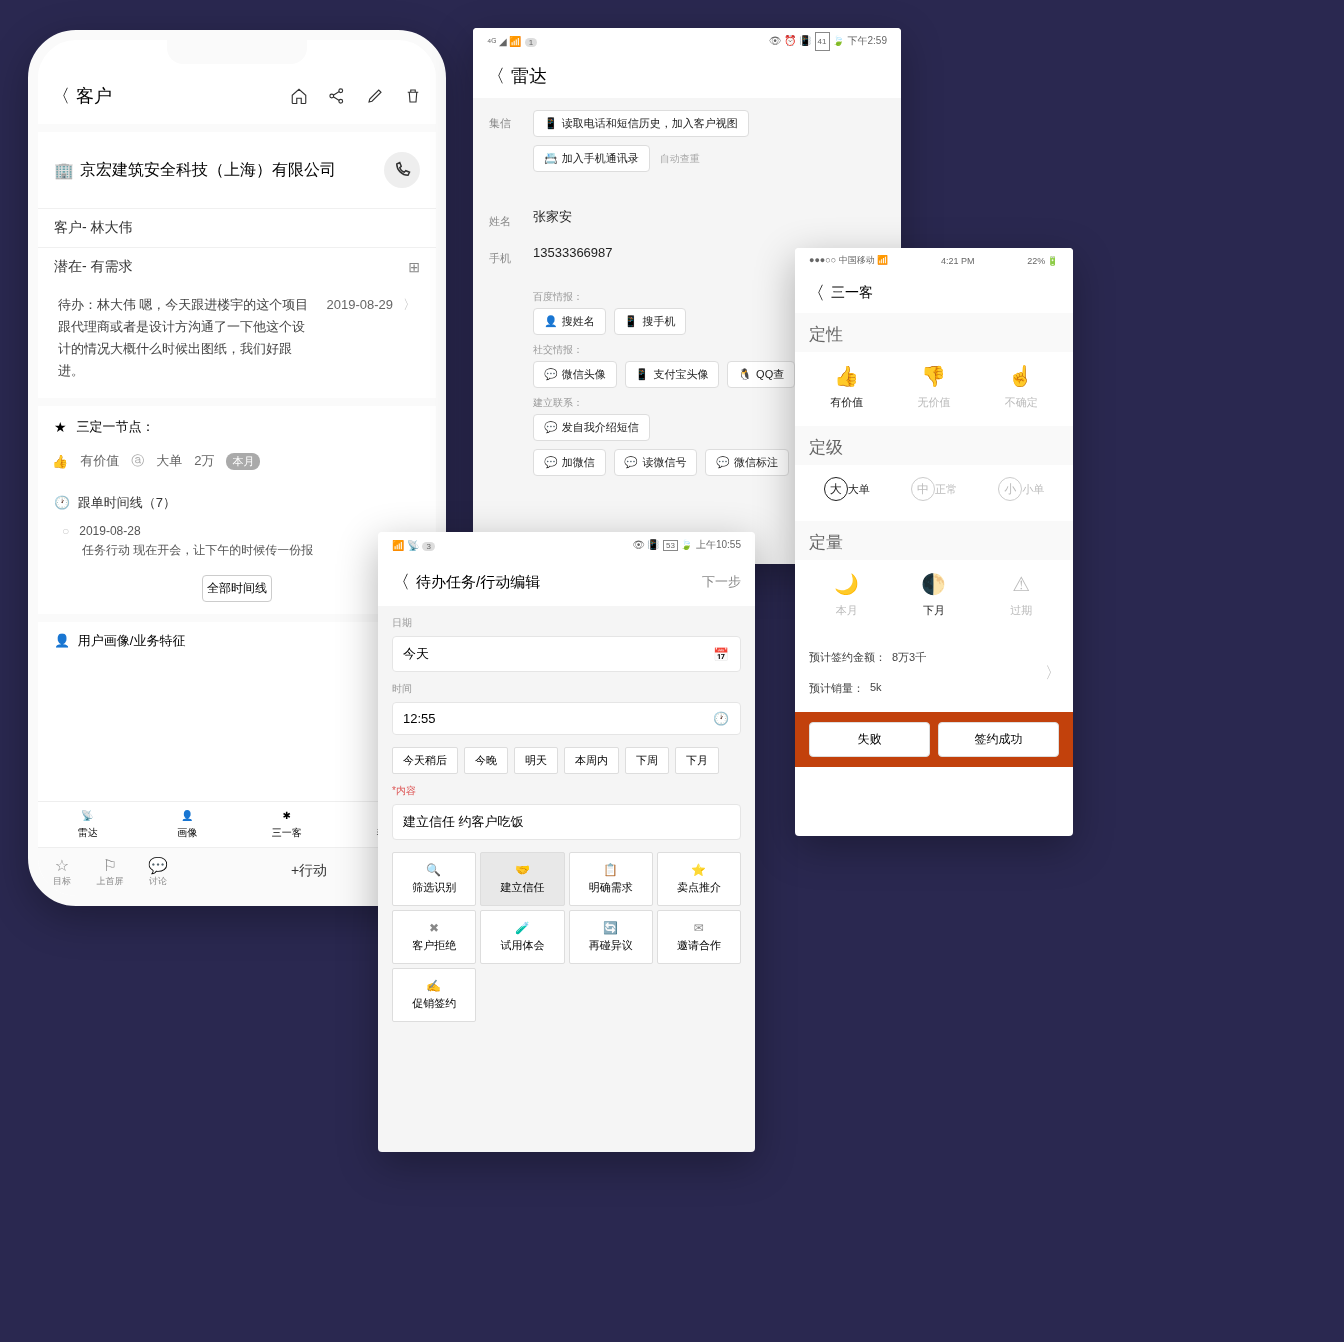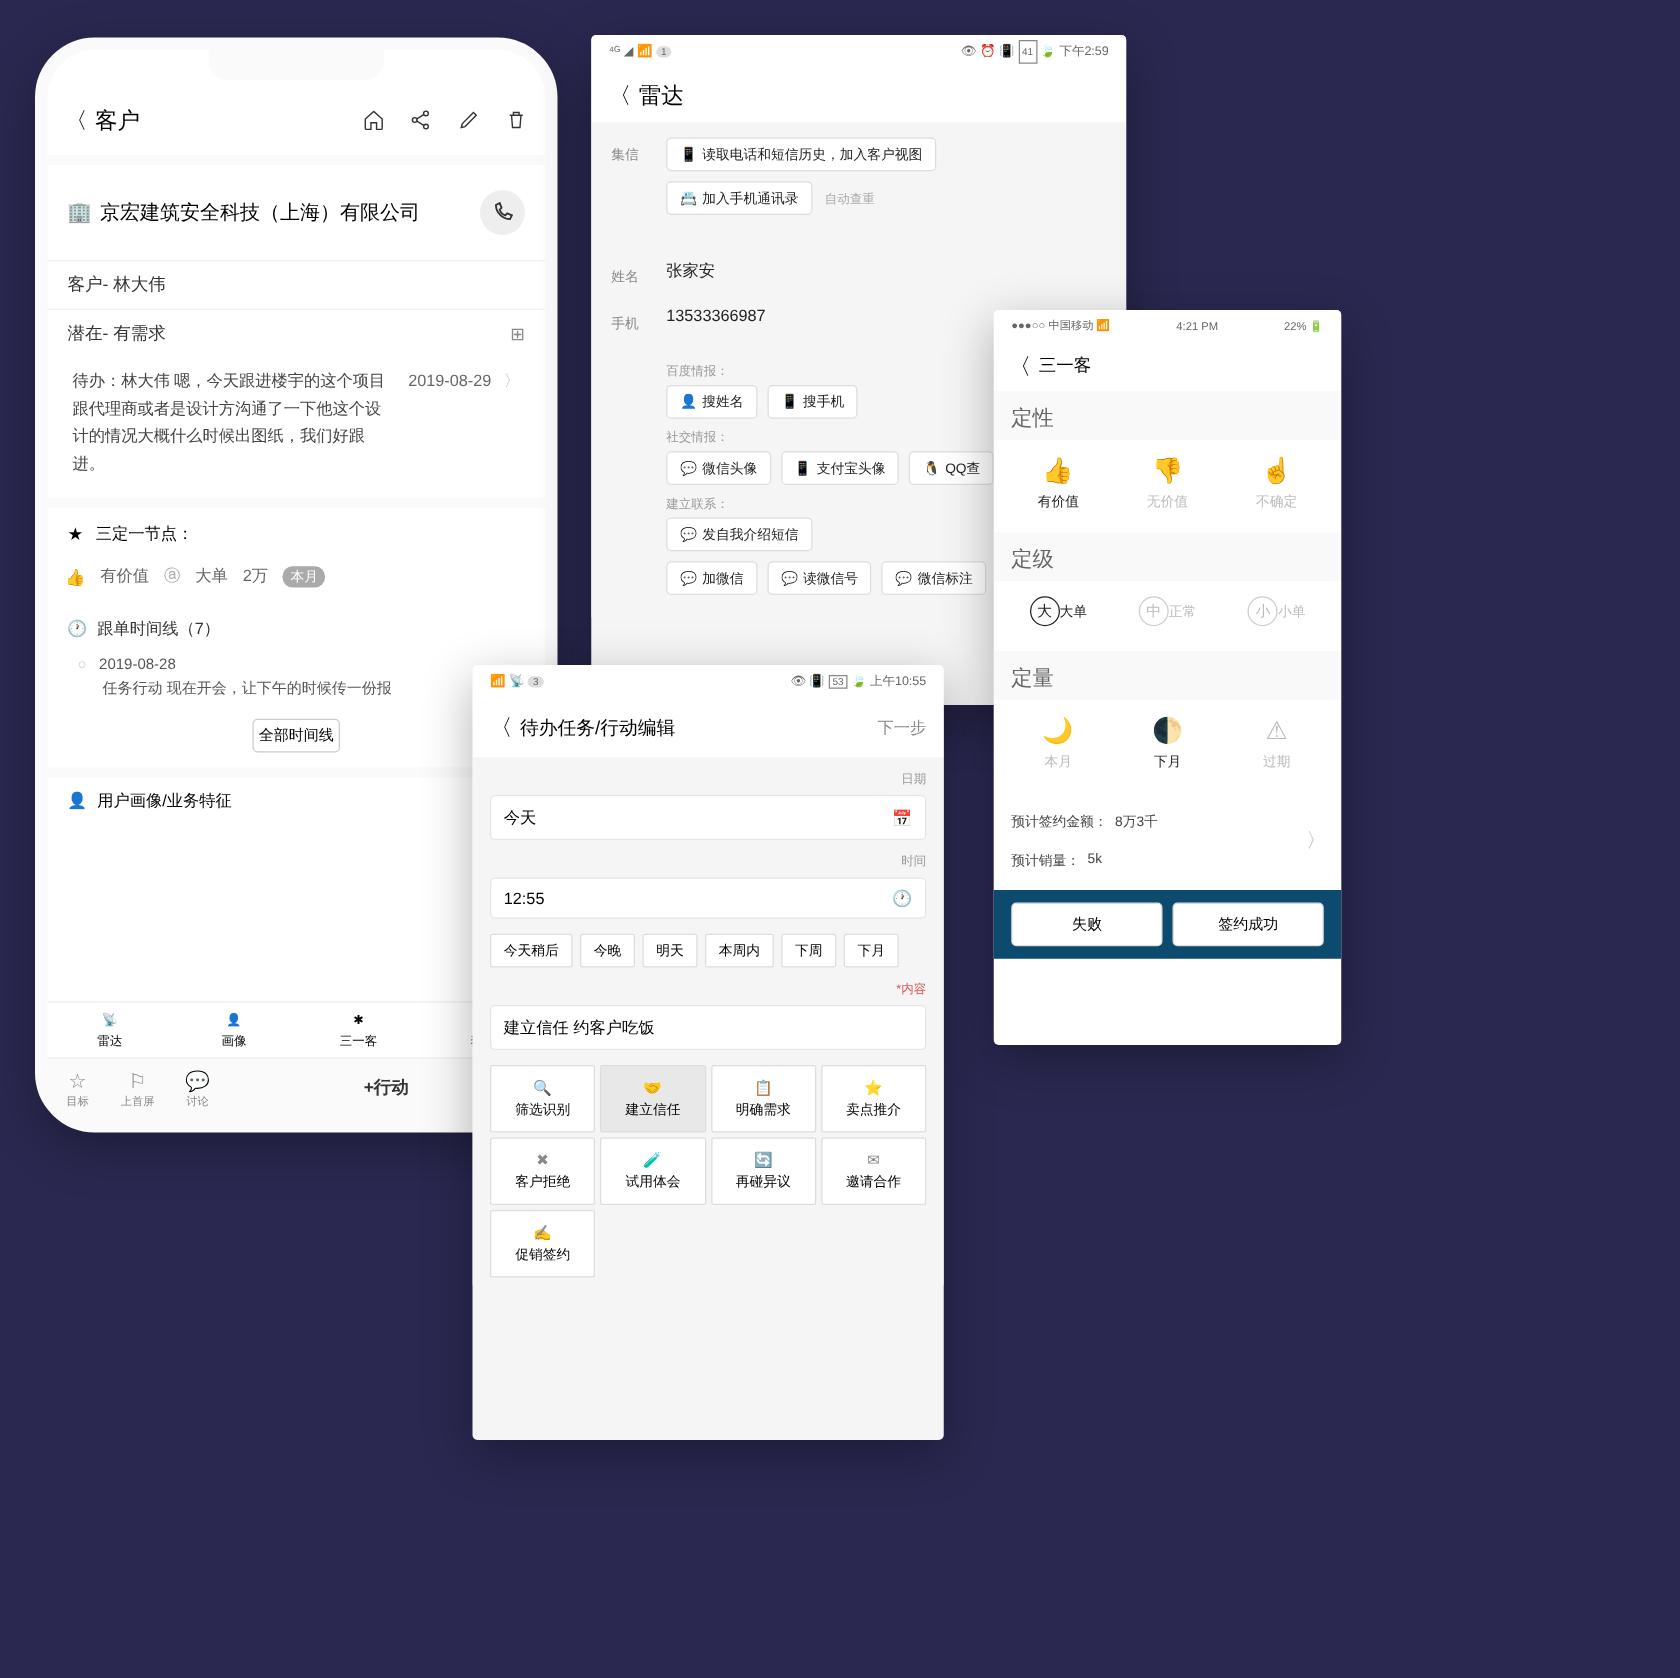--- a/index.html
+++ b/index.html
@@ -48,34 +48,34 @@
 .timeline-item { padding: 6px 24px 10px; font-size: 12px; color: #555; }
 .timeline-btn { margin: 6px auto 12px; display: block; padding: 4px 4px; border: 1px solid #ccc; border-radius: 4px; font-size: 12px; background: #fff; }
 
 .bottom-tabs { position: absolute; bottom: 48px; left: 0; right: 0; display: flex; background: #fff; border-top: 1px solid #eee; }
 .btab { flex: 1; text-align: center; padding: 8px 0; font-size: 10px; }
 .btab svg, .btab .bicn { display: block; margin: 0 auto 2px; width: 18px; height: 14px; }
 
 .sys-tabs { position: absolute; bottom: 0; left: 0; right: 0; display: flex; background: #fafafa; border-top: 1px solid #eee; }
 .stab { flex: none; width: 48px; text-align: center; padding: 8px 0; font-size: 9px; color: #888; }
 .stab .sicn { font-size: 16px; display: block; }
-.action-btn { flex: 1; text-align: center; padding: 14px 0; font-size: 14px; color: #333; font-weight: bold; }
+.action-btn { flex: 1; text-align: center; padding: 14px 0; font-size: 14px; color: #333; }
 
 
 .status-bar { display: flex; justify-content: space-between; padding: 6px 14px; font-size: 10px; color: #666; align-items: center; background: #fff; }
 .form-row { display: flex; padding: 8px 16px; align-items: flex-start; gap: 14px; }
 .form-lbl { font-size: 11px; color: #888; width: 30px; padding-top: 6px; }
 .form-val { font-size: 13px; color: #222; flex: 1; }
 .btn-grp { display: flex; gap: 8px; flex-wrap: wrap; }
 .sm-btn { padding: 5px 10px; border: 1px solid #ddd; border-radius: 4px; font-size: 11px; background: #fff; display: inline-flex; align-items: center; gap: 4px; }
 .sub-lbl { font-size: 10px; color: #999; margin: 8px 0 4px; }
 
 
 .input-field { margin: 6px 14px; padding: 8px 10px; background: #fff; border: 1px solid #e5e5e5; border-radius: 4px; font-size: 13px; display: flex; align-items: center; }
-.input-lbl { font-size: 10px; color: #999; padding: 4px 14px 0; text-align: right; }
+.input-lbl { font-size: 10px; color: #999; padding: 4px 14px 0; }
 .quick-btns { display: flex; flex-wrap: wrap; gap: 6px; padding: 6px 14px; }
 .q-btn { padding: 5px 10px; border: 1px solid #ddd; background: #fff; font-size: 11px; border-radius: 2px; }
 .grid-btns { display: grid; grid-template-columns: repeat(4, 1fr); gap: 4px; padding: 6px 14px; }
 .g-btn { padding: 10px 4px; border: 1px solid #ddd; background: #fff; font-size: 11px; text-align: center; border-radius: 2px; display: flex; flex-direction: column; align-items: center; gap: 3px; }
 .g-btn.sel { background: #e8e8e8; }
 .g-btn .gicn { font-size: 12px; color: #888; height: 14px; }
 
 
 .p4 .sec-title { font-size: 17px; color: #666; padding: 10px 14px 6px; background: #f9f9f9; }
 .opt-row { display: flex; justify-content: space-around; padding: 12px 8px 16px; background: #fff; text-align: center; }
@@ -396,17 +396,17 @@
       <span>预计签约金额：</span>
         <span style="margin-left:6px">8万3千</span>
     </div>
     <div class="info-row">
       <span>预计销量：</span>
         <span style="margin-left:6px">5k</span>
     </div>
     <span style="position:absolute;right:12px;top:50%;transform:translateY(-50%);color:#bbb">〉</span>
   </div>
 
-  <div class="two-btn" style="background:#0c4a6e">
+  <div class="two-btn" style="background:#c2410c">
     <div class="tb">失败</div>
     <div class="tb">签约成功</div>
   </div>
 </div>
 
 </body></html>

